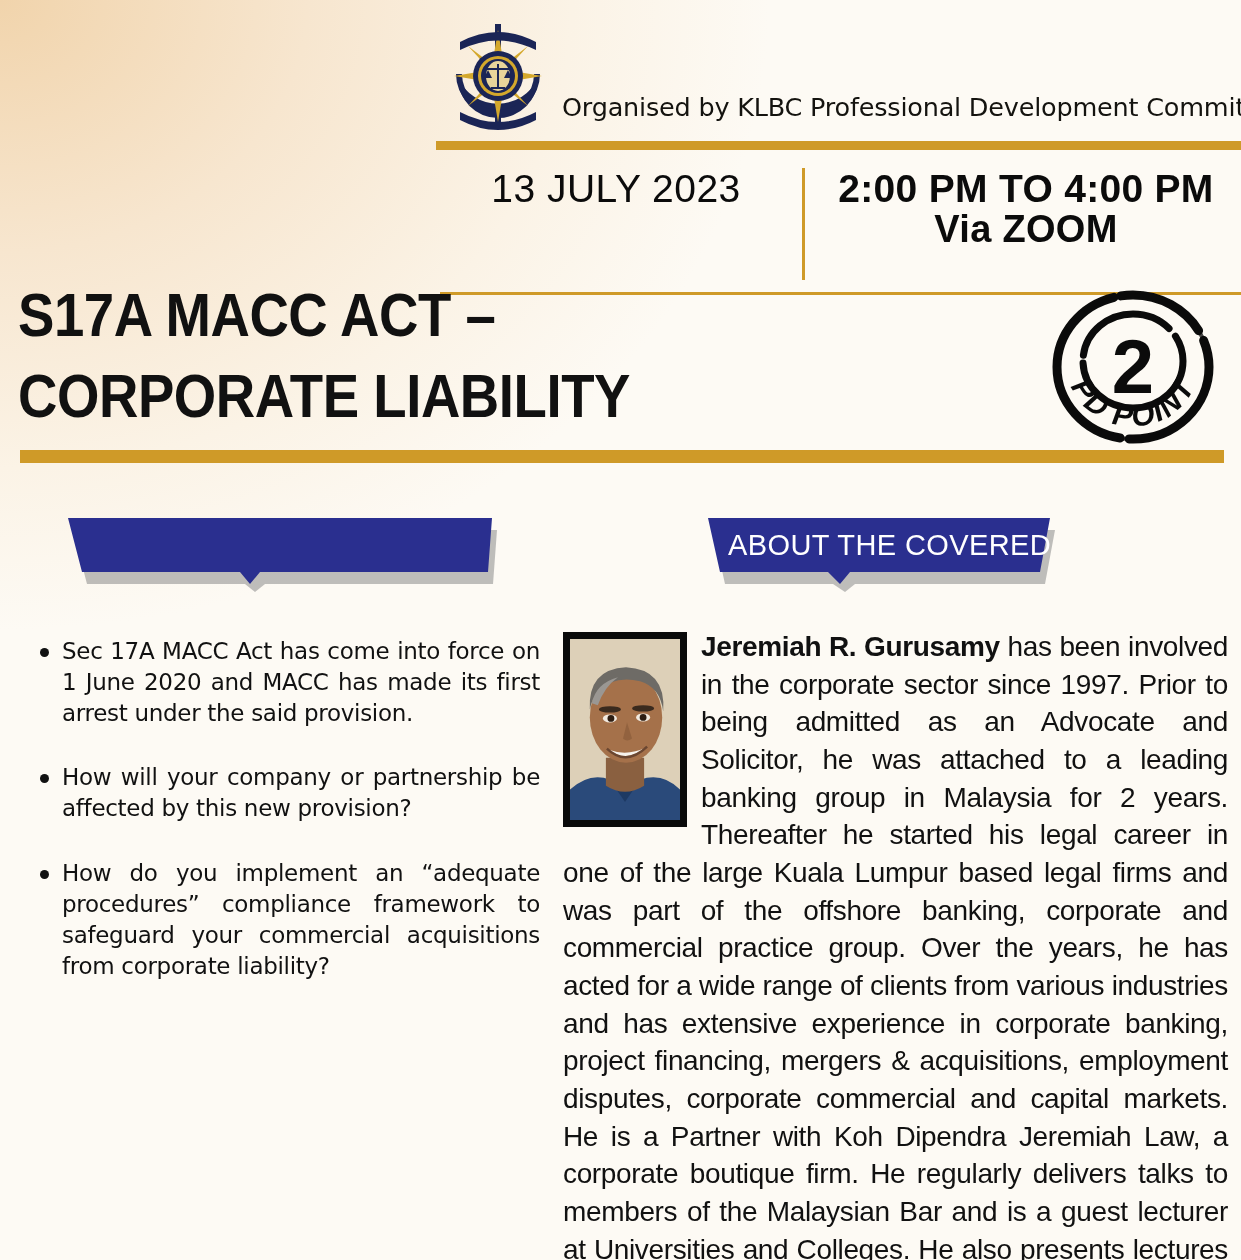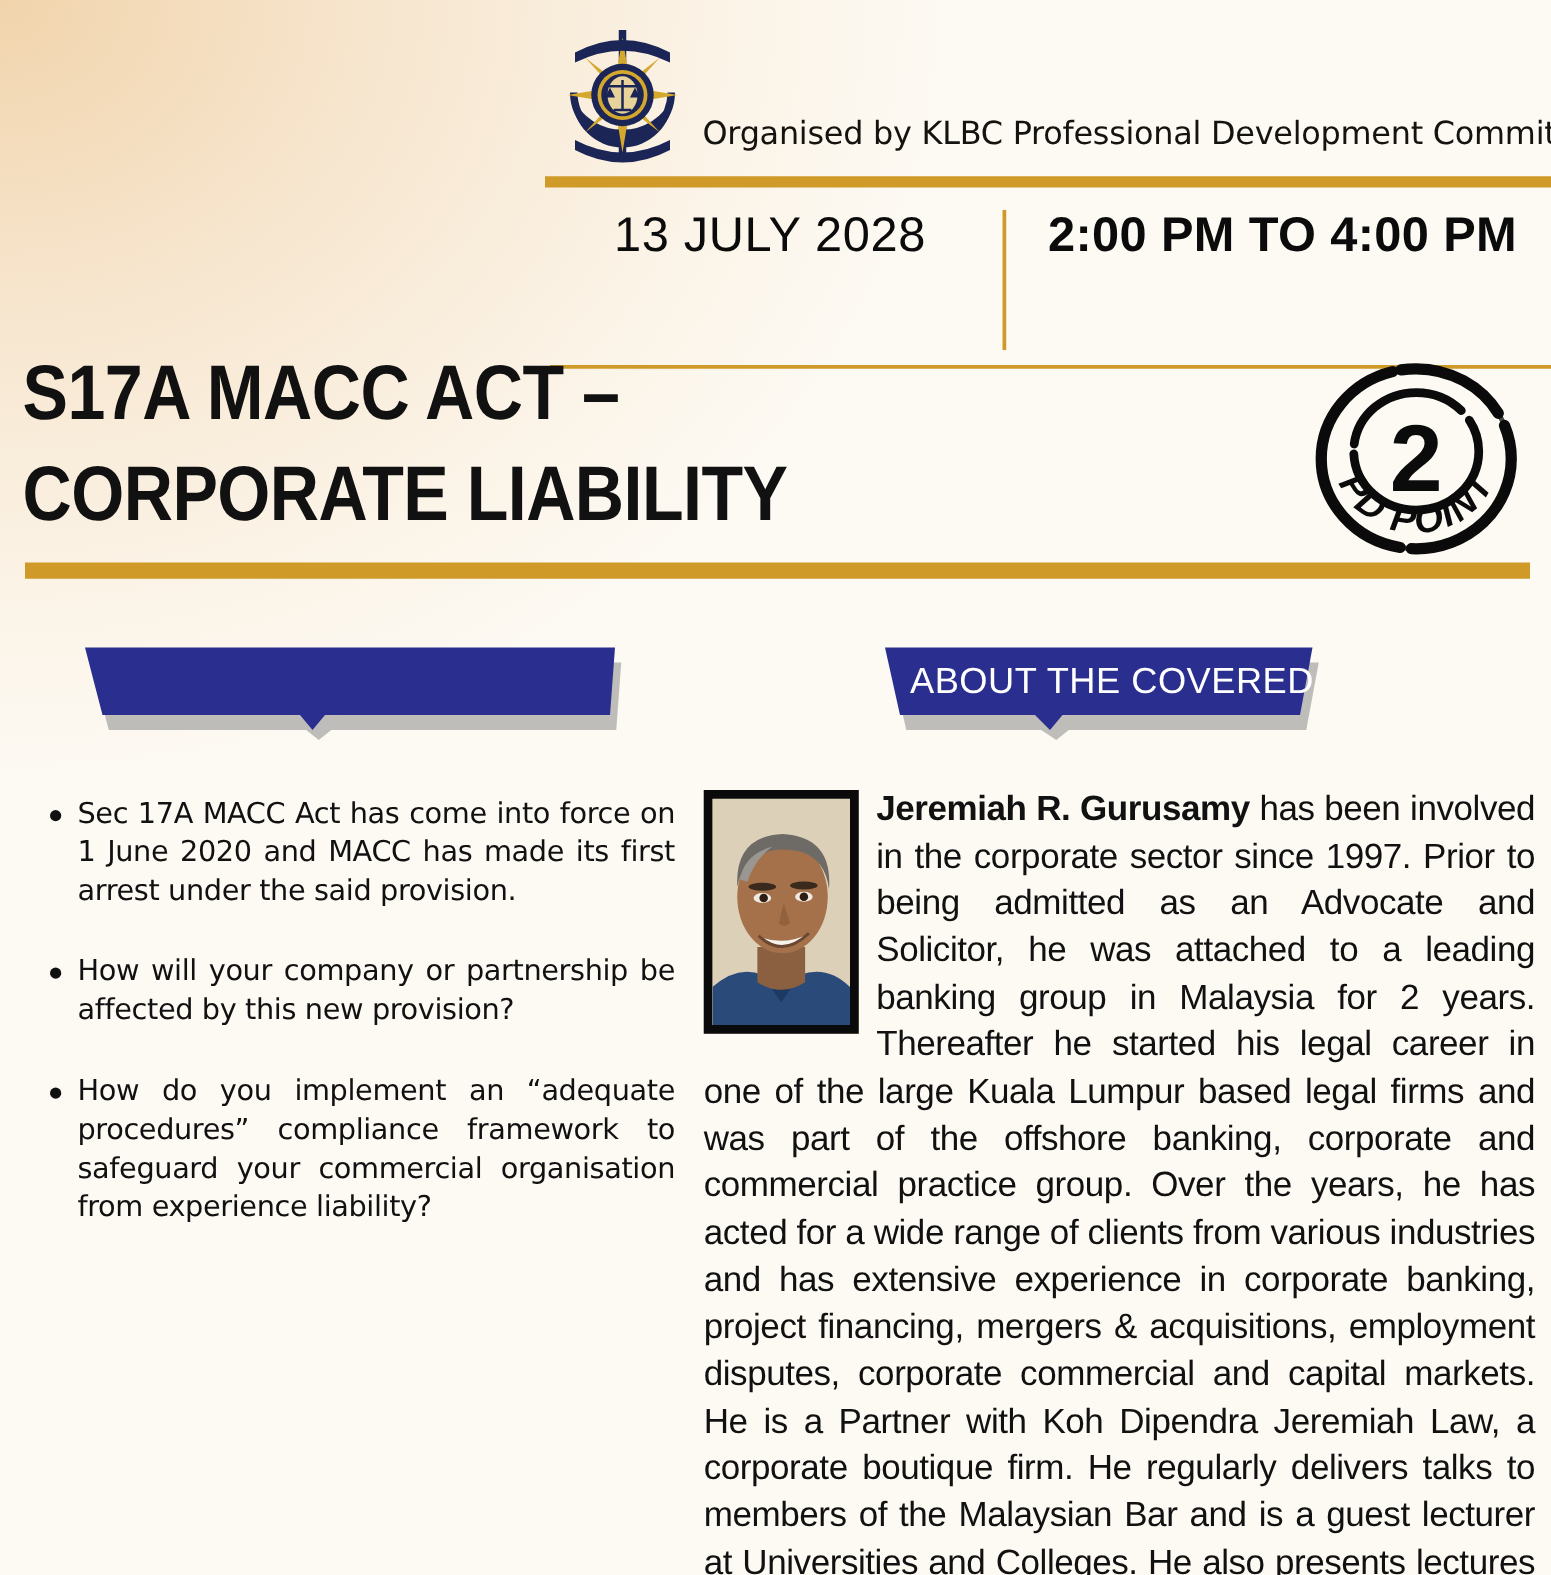--- a/index.html
+++ b/index.html
@@ -270,25 +270,26 @@
       </svg>
     </div>
 
     <div class="organiser">Organised by KLBC Professional Development Committee</div>
 
     <div class="gold-bar-header"></div>
   </div>
 
   <div class="datetime">
     <div class="dt-col dt-left">
-      <div>13 JULY 2028</div>
+      <div>13 JULY 2023</div>
     </div>
     <div class="dt-divider"></div>
     <div class="dt-col dt-right">
       <div>2:00 PM TO 4:00 PM</div>
+      <div class="line2">Via ZOOM</div>
     </div>
   </div>
 
   <div class="thin-gold-line"></div>
 
   <div class="title-block">
     <div class="title-line l1">S17A MACC ACT –</div>
     <div class="title-line l2">CORPORATE LIABILITY</div>
   </div>
 
@@ -324,21 +325,21 @@
     <svg class="banner-svg" viewBox="0 0 350 66" preserveAspectRatio="none">
       <polygon points="8,8 350,8 340,62 150,62 140,70 128,62 20,62" fill="#8a8a8a" opacity="0.55" transform="translate(5,4)"></polygon>
       <polygon points="8,0 350,0 340,54 150,54 140,66 128,54 20,54" fill="#2a2f8f"></polygon>
     </svg>
     <div class="banner-label">ABOUT THE COVERED</div>
   </div>
 
   <div class="topics">
     <div class="topic-item">Sec 17A MACC Act has come into force on 1 June 2020 and MACC has made its first arrest under the said provision.</div>
     <div class="topic-item">How will your company or partnership be affected by this new provision?</div>
-    <div class="topic-item">How do you implement an “adequate procedures” compliance framework to safeguard your commercial organisation from experience liability?</div>
+    <div class="topic-item">How do you implement an “adequate procedures” compliance framework to safeguard your commercial acquisitions from corporate liability?</div>
   </div>
 
   <div class="speaker">
     <div class="speaker-photo">
       <svg class="photo-svg" viewBox="0 0 110 180" preserveAspectRatio="xMidYMid slice">
         <rect width="110" height="180" fill="#ddd0b8"></rect>
 
         <path d="M0 150 Q20 132 40 140 L70 140 Q92 132 110 150 L110 180 L0 180 Z" fill="#2a4a7a"></path>
         <path d="M40 140 L55 162 L70 140 L62 134 L48 134 Z" fill="#1e3a63"></path>
 

